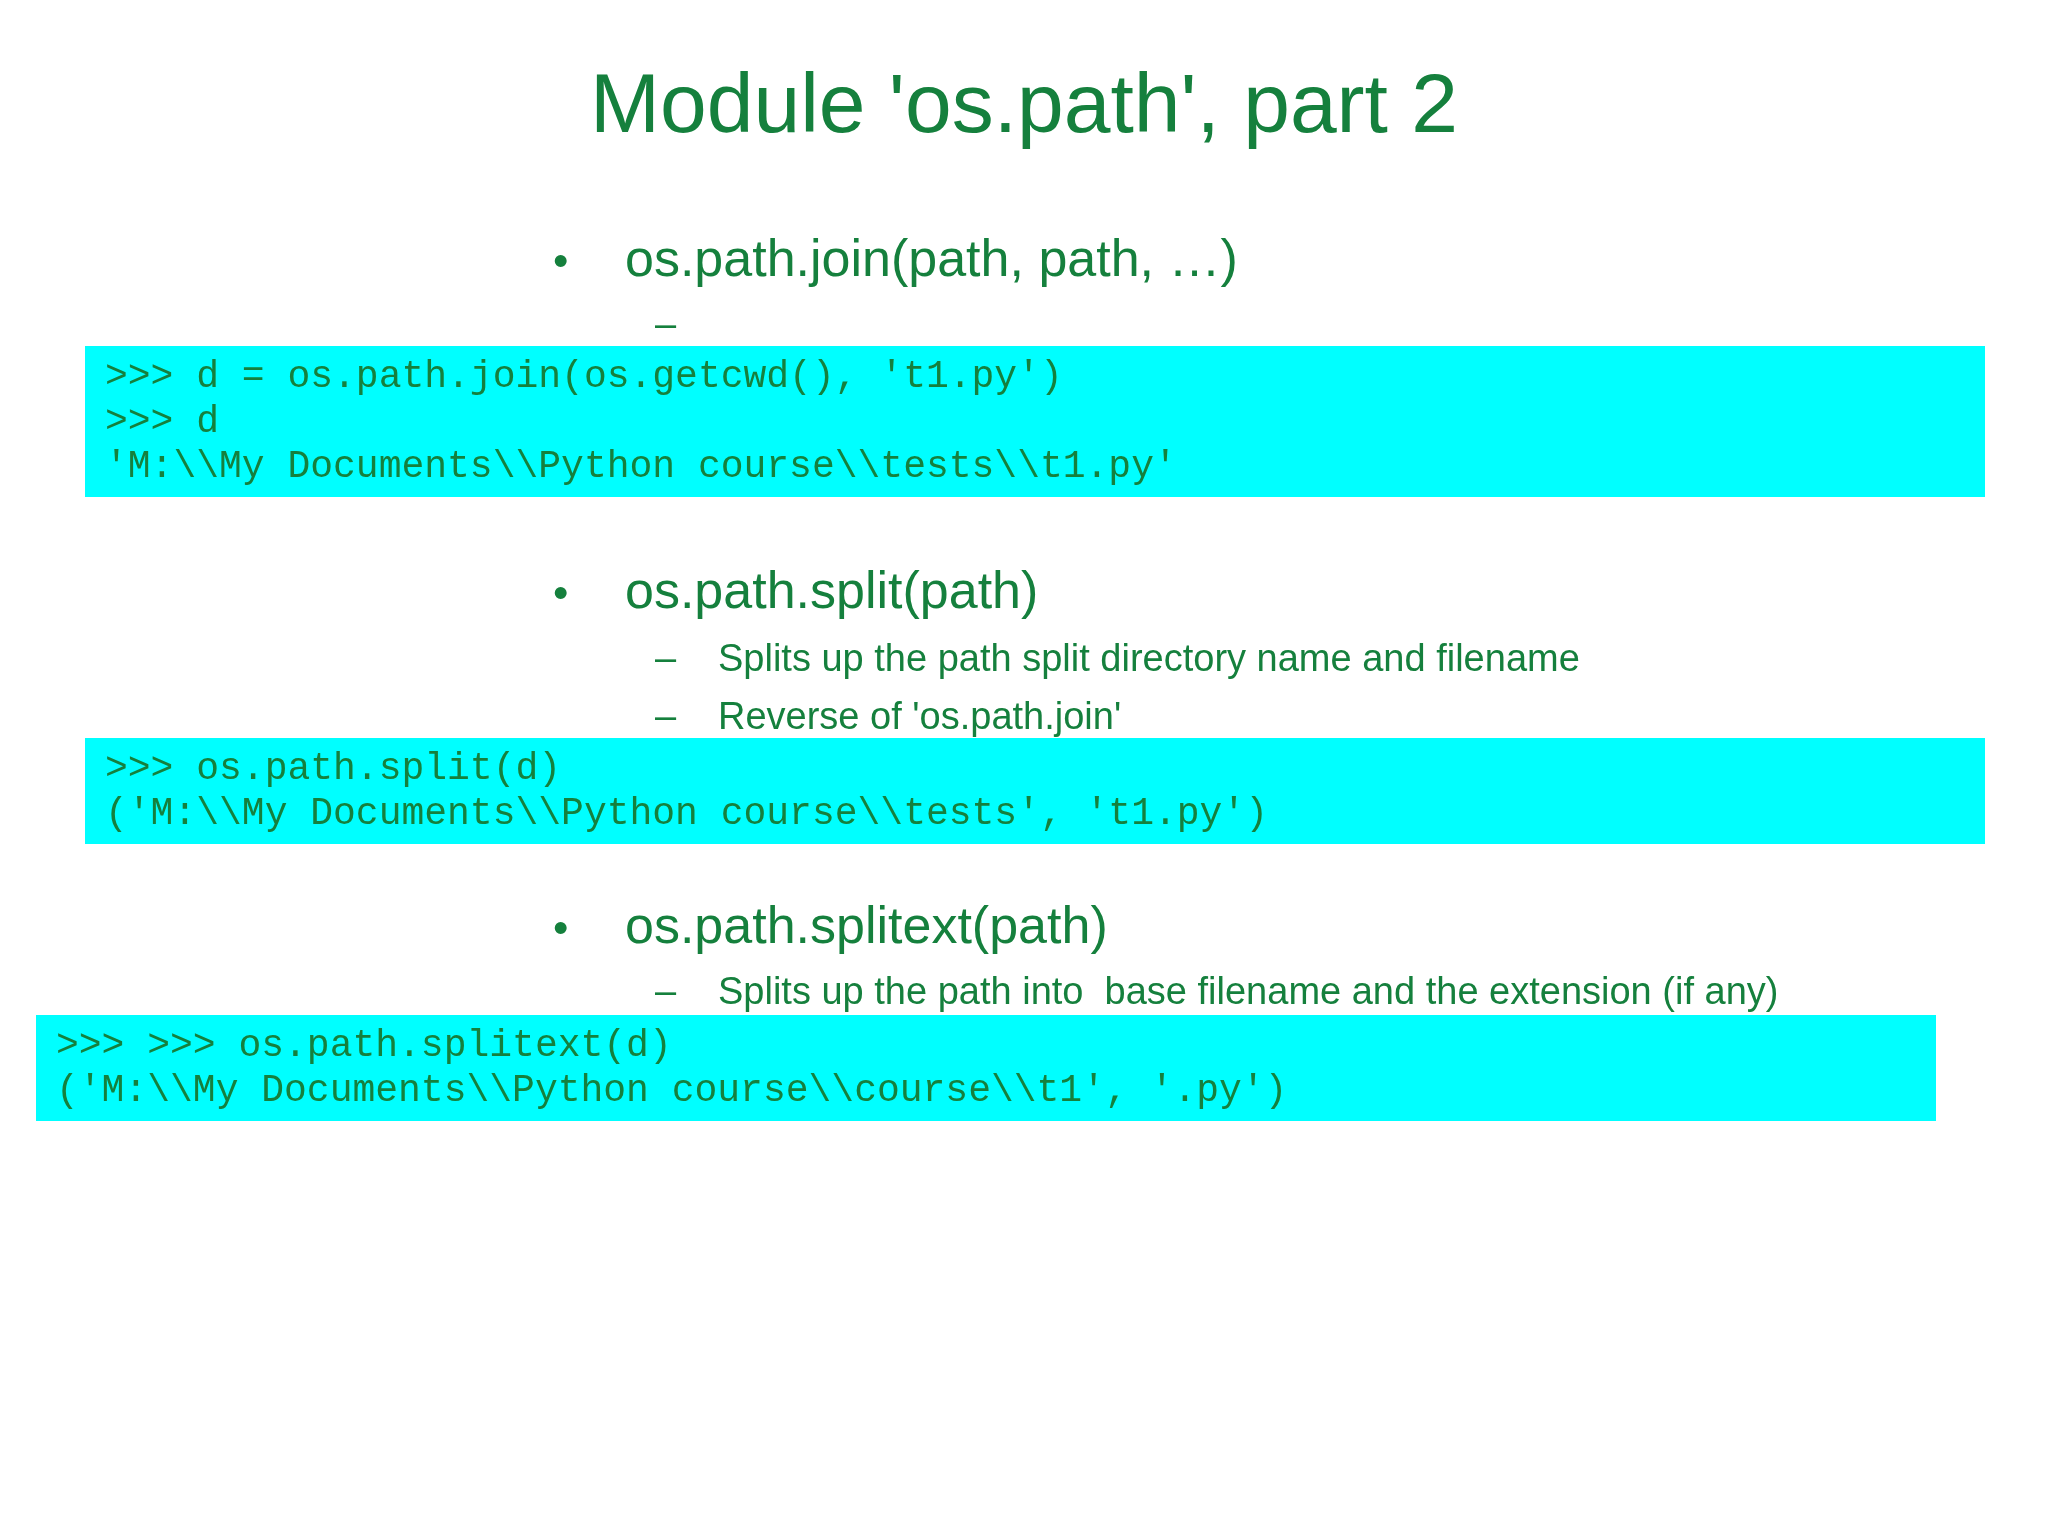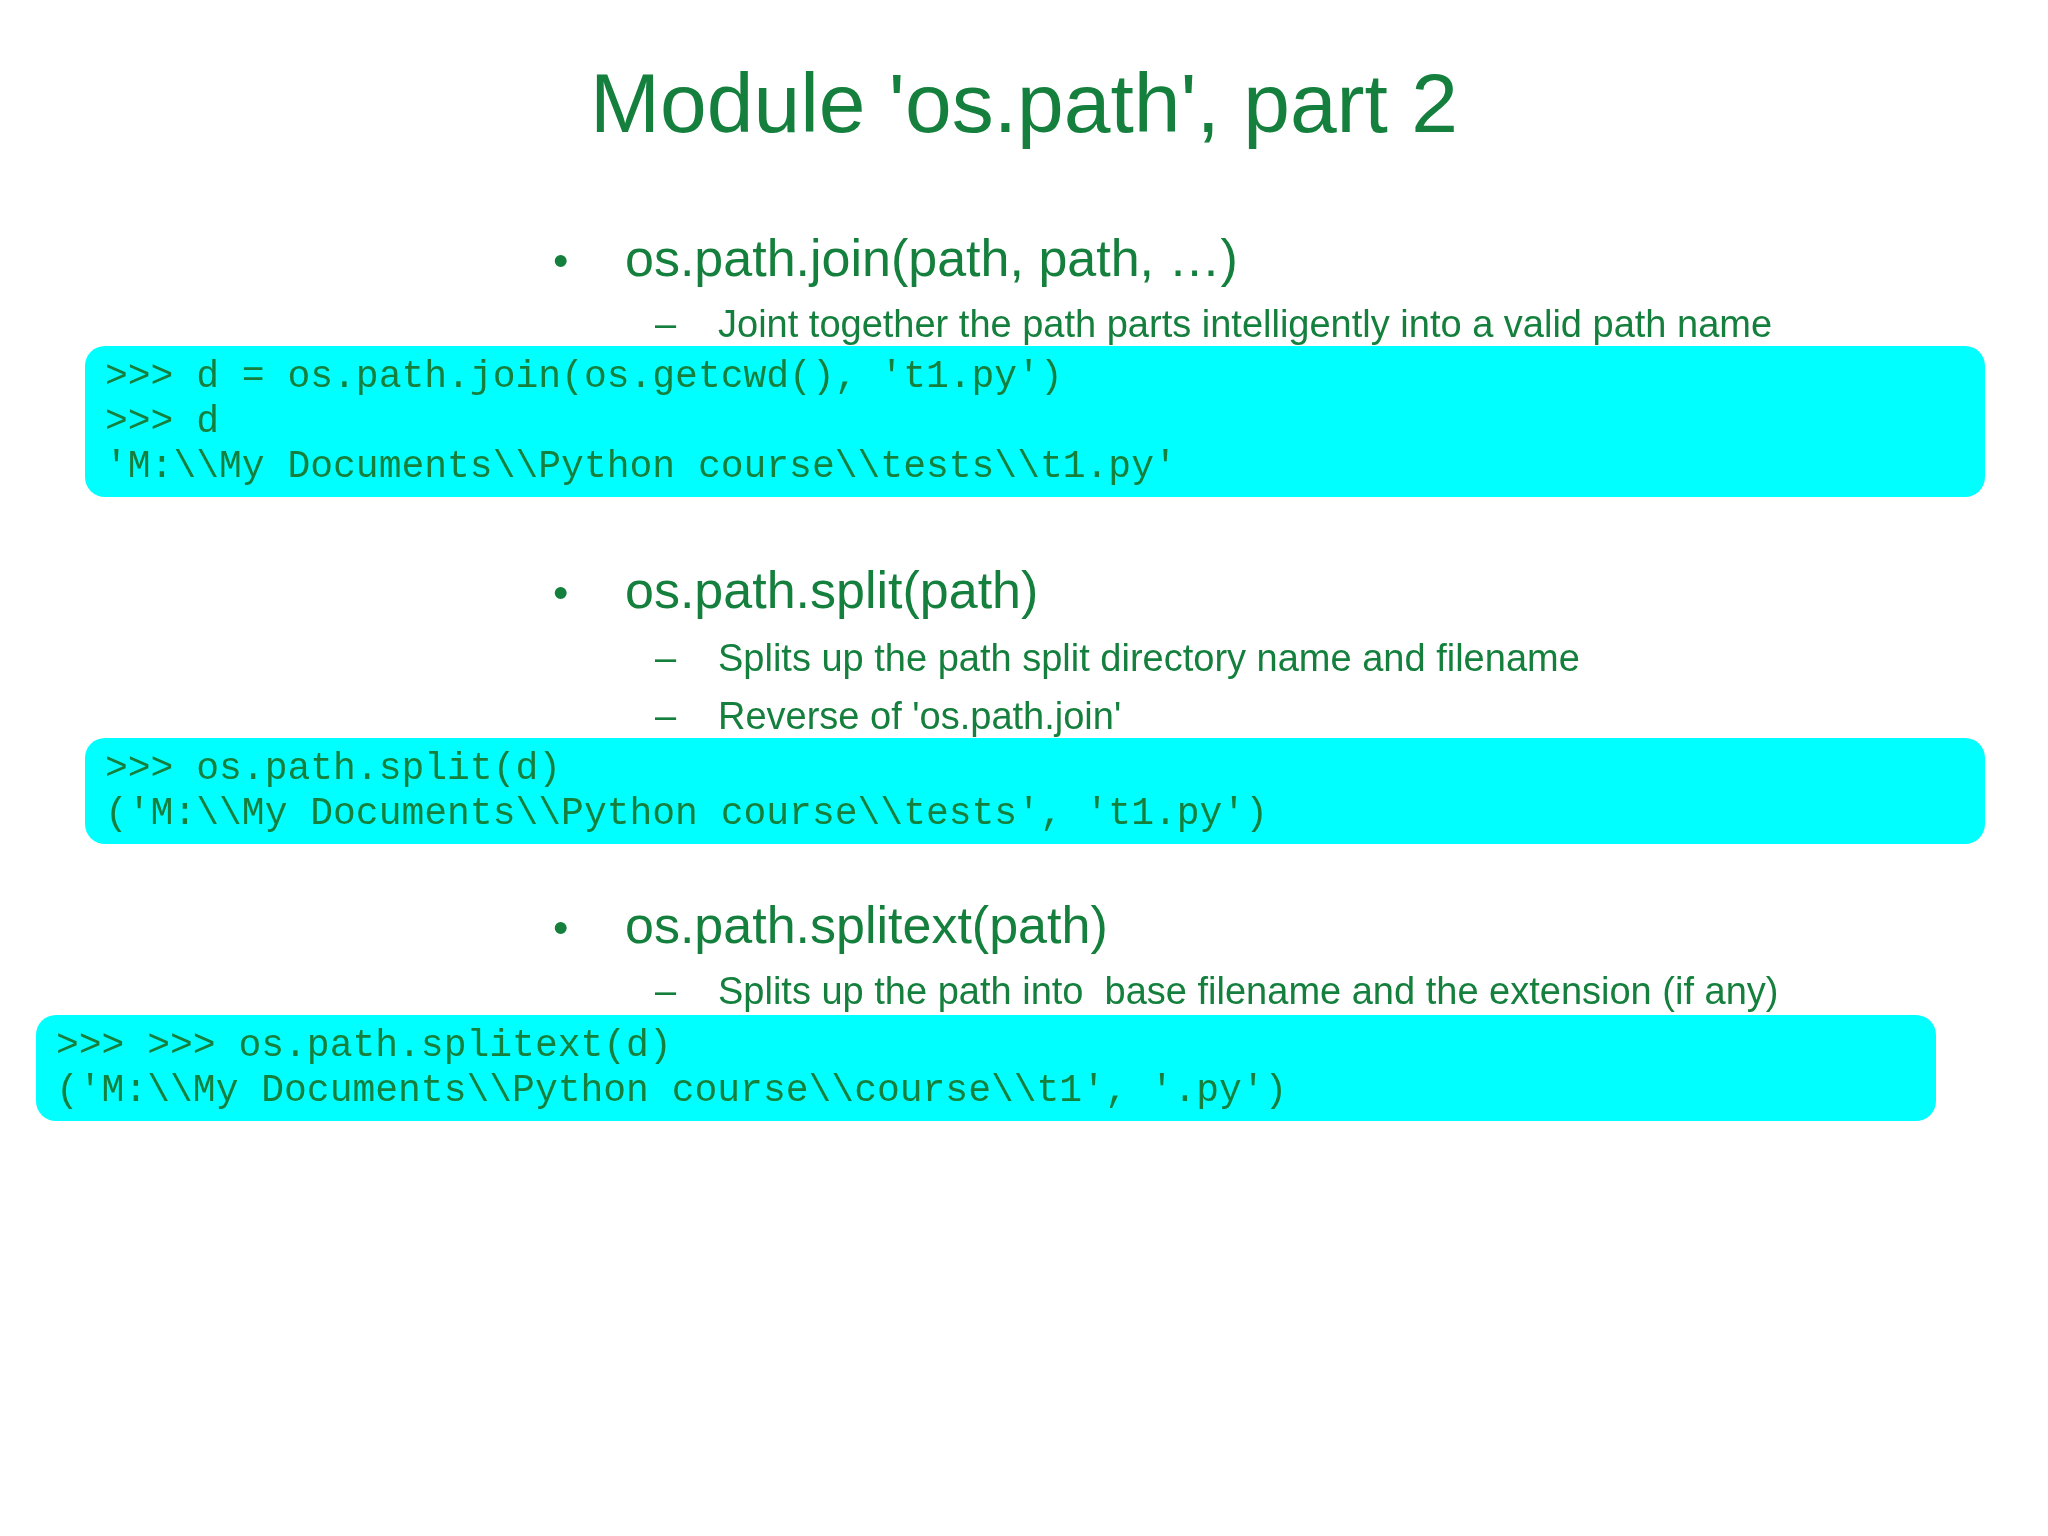--- a/index.html
+++ b/index.html
@@ -41,21 +41,20 @@
   .sub-text { white-space: pre-wrap; }
   .code {
     box-sizing: border-box;
     width: 1900px;
     margin-left: 85px;
     background: #00ffff;
     padding: 8px 0 8px 20px;
     font-family: "Liberation Mono", "DejaVu Sans Mono", monospace;
     font-size: 38px;
     line-height: 45px;
-    border-radius: 20px;
   }
   .code-line { display: block; white-space: pre; }
 
   
   .sec1-bullet { margin-top: 78px; }
   .sec1-sub    { margin-top: 10px; }
   .sec1-code   { margin-top: 0; }
   .sec2-bullet { margin-top: 62px; }
   .sec2-sub-a  { margin-top: 12px; }
   .sec2-sub-b  { margin-top: 14px; }
@@ -71,21 +70,20 @@
 
   <h1 class="title">Module 'os.path', part 2</h1>
 
   <section>
     <div class="bullet-row sec1-bullet">
       <span class="bullet-glyph">•</span>
       <span class="bullet-text">os.path.join(path, path, …)</span>
     </div>
     <div class="sub-row sec1-sub">
       <span class="dash-glyph">–</span>
-      <span class="sub-text">Joint together the path parts intelligently into a valid path name</span>
     </div>
     <div class="code sec1-code">
       <span class="code-line">&gt;&gt;&gt; d = os.path.join(os.getcwd(), 't1.py')</span>
       <span class="code-line">&gt;&gt;&gt; d</span>
       <span class="code-line">'M:\\My Documents\\Python course\\tests\\t1.py'</span>
     </div>
   </section>
 
   <section>
     <div class="bullet-row sec2-bullet">

